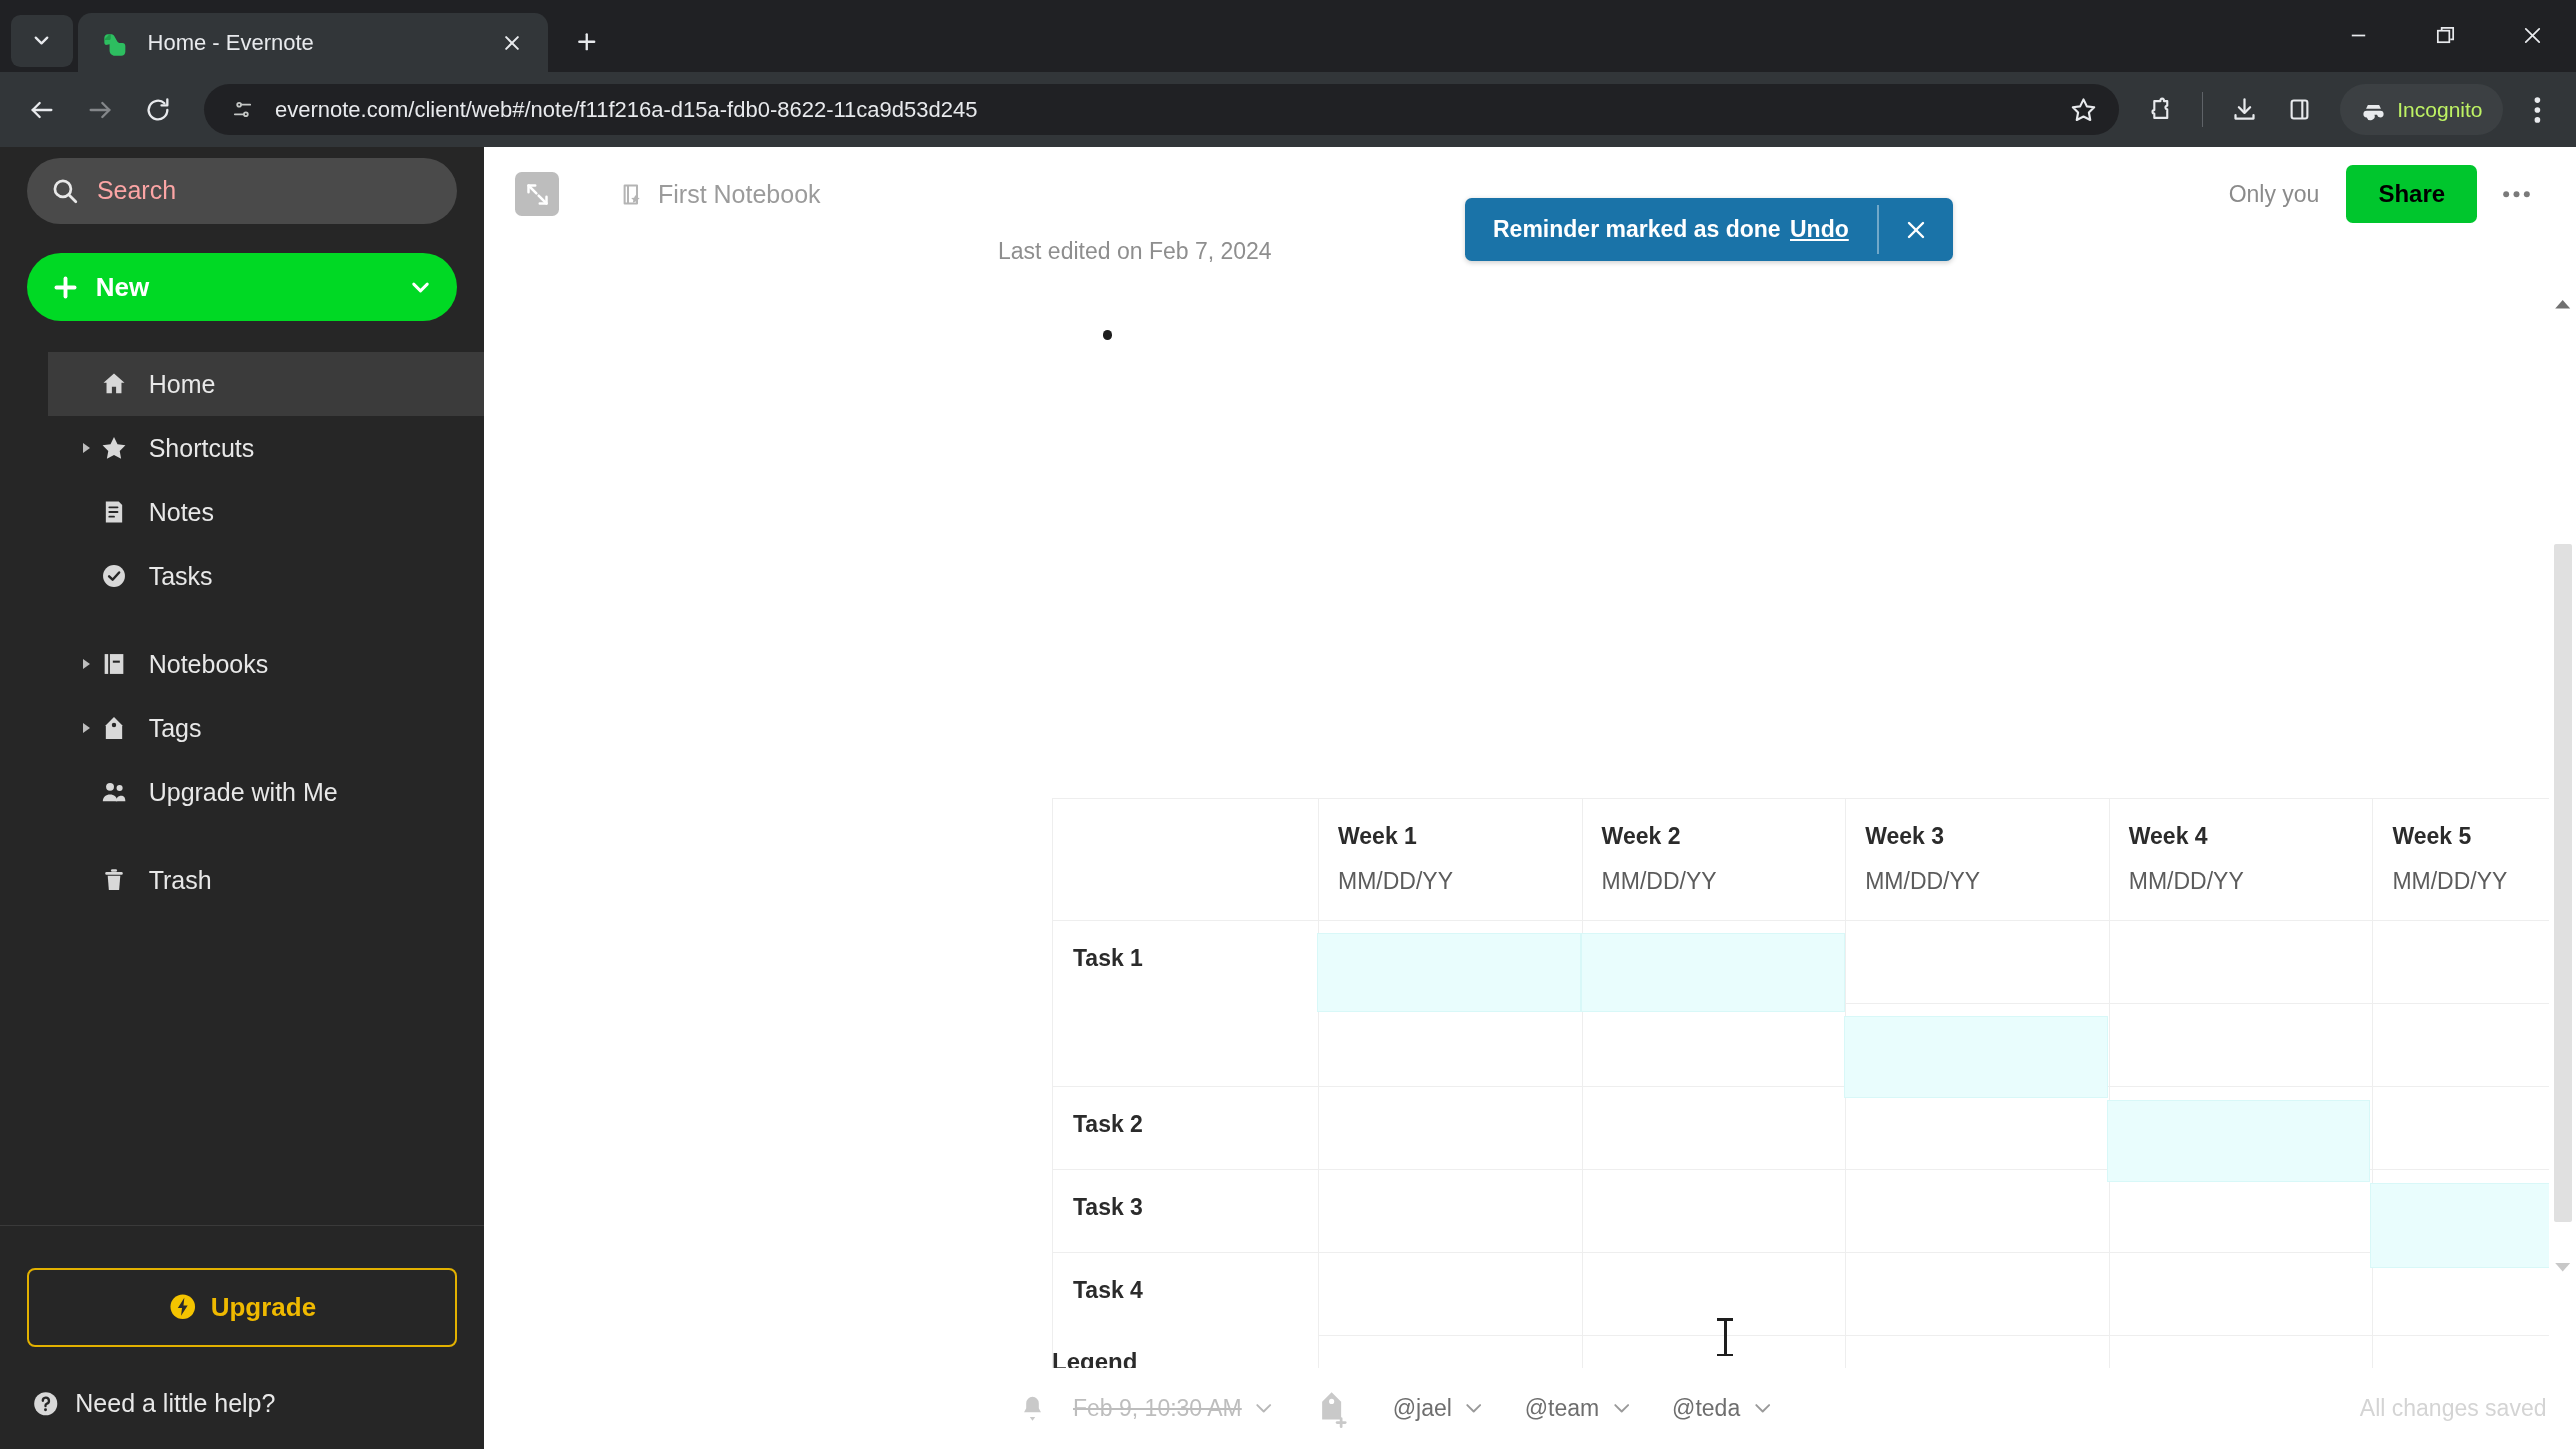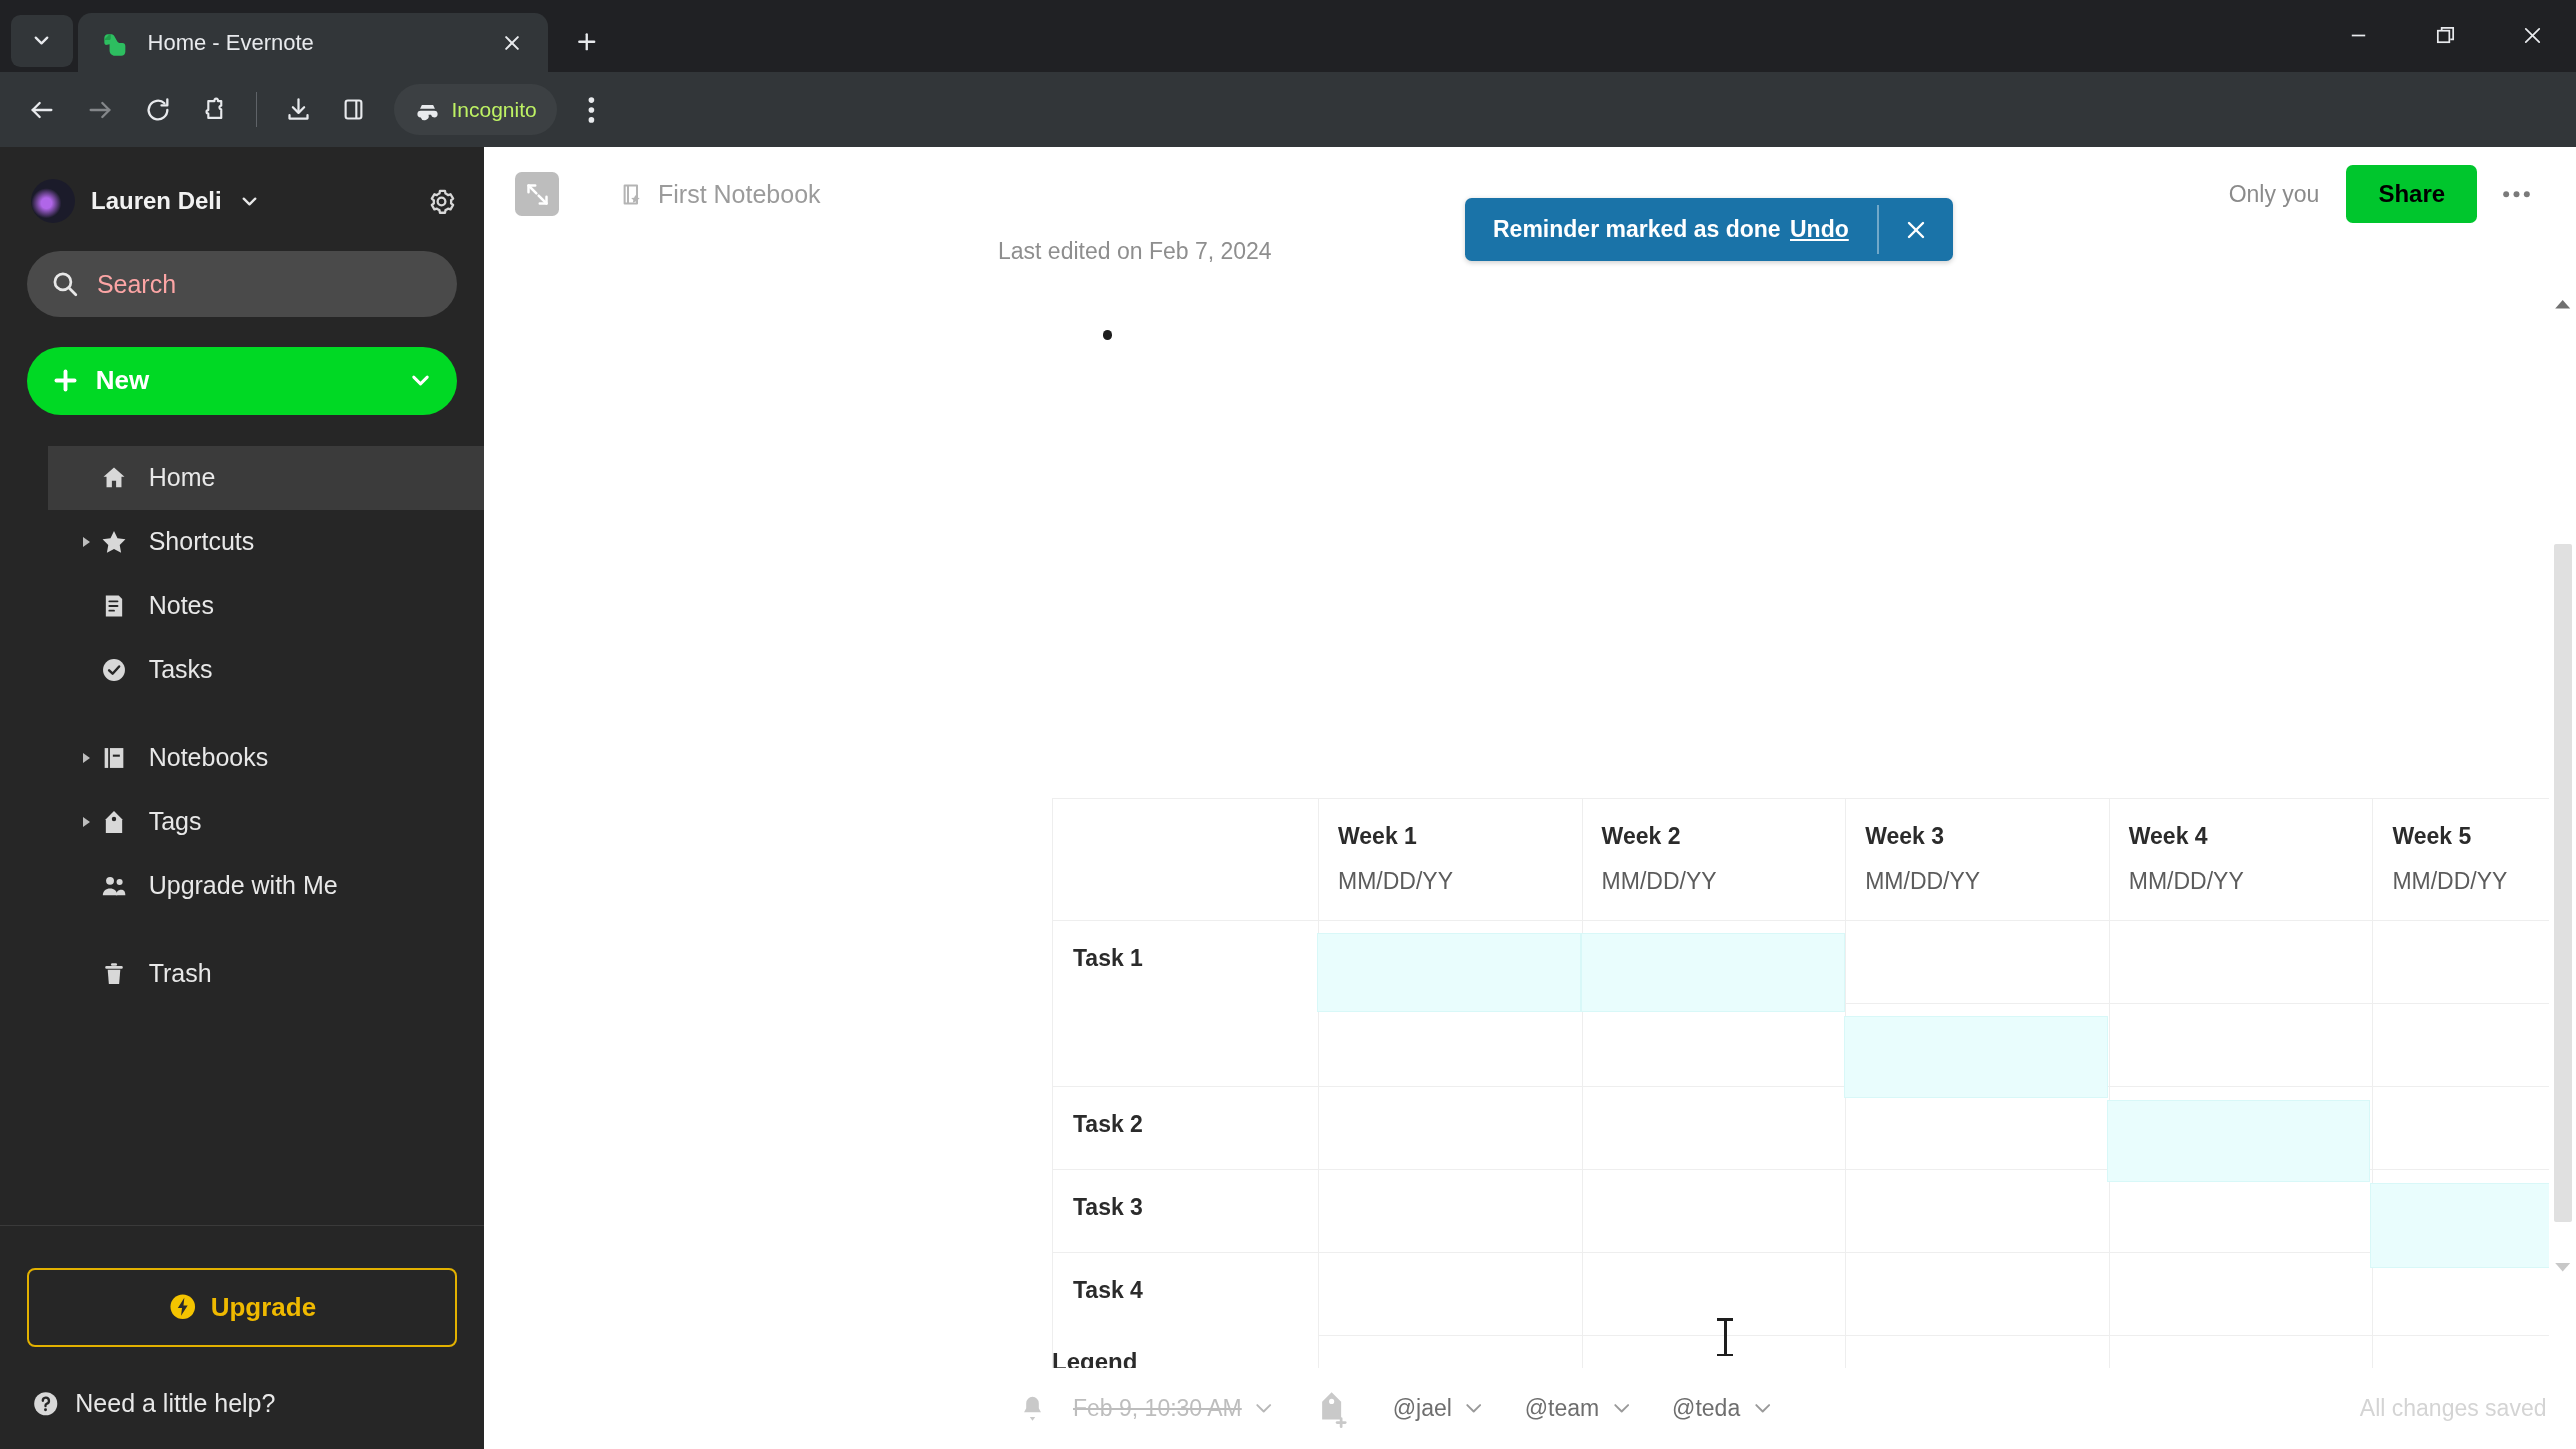--- a/index.html
+++ b/index.html
@@ -291,20 +291,38 @@
           <polyline points="14 6 20 12 14 18"></polyline>
         </svg>
     </div>
     <div class="nav-btn">
       <svg viewBox="0 0 24 24" fill="none" stroke="#e8eaed" stroke-width="2" stroke-linecap="round" stroke-linejoin="round">
           <path d="M20 12a8 8 0 1 1-2.5-5.8"></path>
           <polyline points="20 3 20 8 15 8"></polyline>
         </svg>
     </div>
 
+    <div class="omnibox">
+      <span class="omni-icon">
+        <svg viewBox="0 0 24 24" fill="none" stroke="#c4c7c5" stroke-width="1.9" stroke-linecap="round">
+          <circle cx="8.5" cy="7" r="2"></circle>
+            <line x1="11" y1="7" x2="20" y2="7"></line>
+          <circle cx="15.5" cy="17" r="2"></circle>
+            <line x1="4" y1="17" x2="13" y2="17"></line>
+        </svg>
+      </span>
+      <span class="omni-url">evernote.com/client/web#/note/f11f216a-d15a-fdb0-8622-11ca9d53d245</span>
+      <div class="omni-right">
+        <span class="tb-icon">
+          <svg viewBox="0 0 24 24" fill="none" stroke="#e8eaed" stroke-width="1.9" stroke-linejoin="round">
+              <polygon points="12 3 15 9.2 21.5 10 16.8 14.7 18 21.3 12 18.2 6 21.3 7.2 14.7 2.5 10 9 9.2"></polygon>
+            </svg>
+        </span>
+      </div>
+    </div>
 
     <span class="tb-icon">
       <svg viewBox="0 0 24 24" fill="none" stroke="#e8eaed" stroke-width="1.9" stroke-linejoin="round">
           <path d="M9 4.5h3a1.6 1.6 0 1 1 3 0h3v4.2a1.6 1.6 0 1 0 0 3.2V19.5H6.5v-3.8a1.6 1.6 0 1 1 0-3.2V4.5H9z"></path>
         </svg>
     </span>
     <span class="tb-sep"></span>
     <span class="tb-icon">
       <svg viewBox="0 0 24 24" fill="none" stroke="#e8eaed" stroke-width="2" stroke-linecap="round" stroke-linejoin="round">
           <line x1="12" y1="3" x2="12" y2="14"></line>
@@ -329,35 +347,20 @@
           <circle cx="3" cy="5" r="2"></circle>
           <circle cx="3" cy="12" r="2"></circle>
           <circle cx="3" cy="19" r="2"></circle>
         </svg>
     </span>
   </div>
 
   <div class="app">
 
     <div class="sidebar">
-      <div class="sb-user">
-        <div class="avatar"></div>
-        <span class="sb-username">Lauren Deli</span>
-        <span class="sb-caret">
-          <svg viewBox="0 0 24 24" fill="none" stroke="#e8e8e8" stroke-width="2.4" stroke-linecap="round" stroke-linejoin="round">
-              <polyline points="6 9 12 15 18 9"></polyline>
-            </svg>
-        </span>
-        <span class="sb-gear">
-          <svg viewBox="0 0 24 24" fill="none" stroke="#d8d8d8" stroke-width="1.8" stroke-linejoin="round">
-              <circle cx="12" cy="12" r="3"></circle>
-              <path d="M19.4 13.5l1.6 1.2-2 3.4-1.9-.6a7.6 7.6 0 0 1-2 1.2l-.4 2h-3.9l-.4-2a7.6 7.6 0 0 1-2-1.2l-1.9.6-2-3.4 1.6-1.2a7.8 7.8 0 0 1 0-2.3L4.5 9.8l2-3.4 1.9.6a7.6 7.6 0 0 1 2-1.2l.4-2h3.9l.4 2c.7.3 1.4.7 2 1.2l1.9-.6 2 3.4-1.6 1.2a7.8 7.8 0 0 1 0 2.3z"></path>
-            </svg>
-        </span>
-      </div>
 
       <div class="sb-search">
         <svg viewBox="0 0 24 24" fill="none" stroke="#e8e8e8" stroke-width="2.2" stroke-linecap="round">
             <circle cx="10.5" cy="10.5" r="6.5"></circle>
             <line x1="15.5" y1="15.5" x2="21" y2="21"></line>
           </svg>
         <span class="ph">Search</span>
       </div>
 
       <div class="sb-new">

